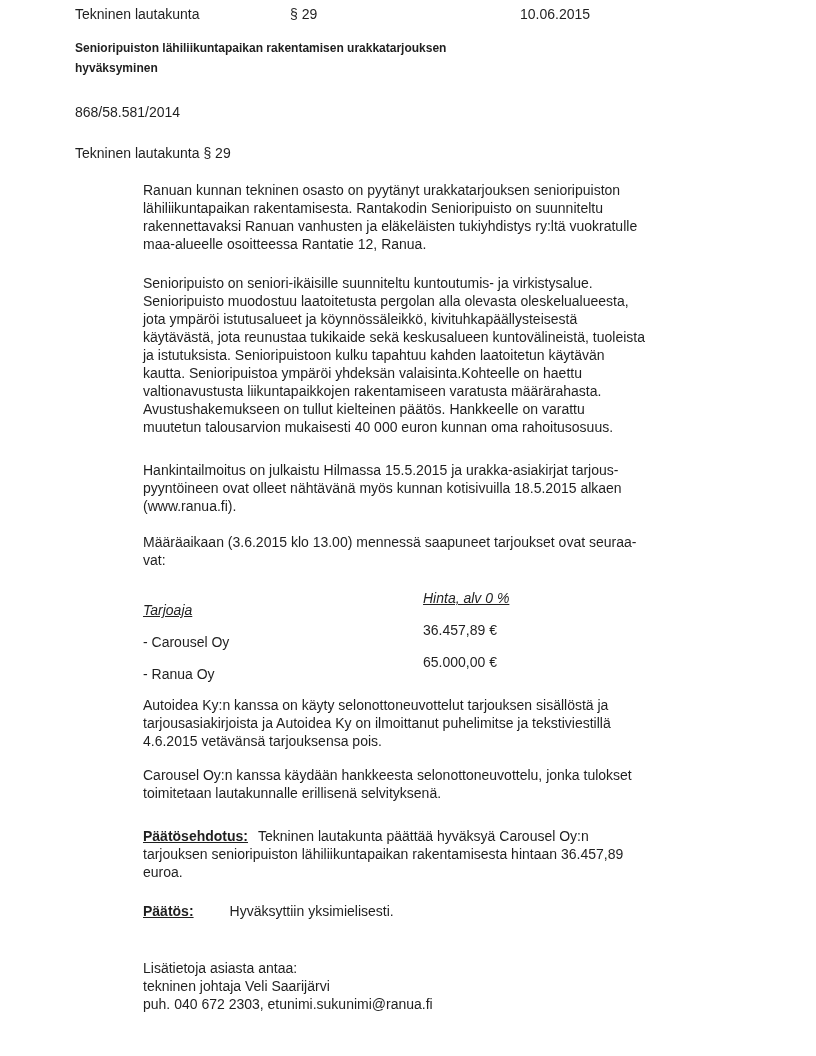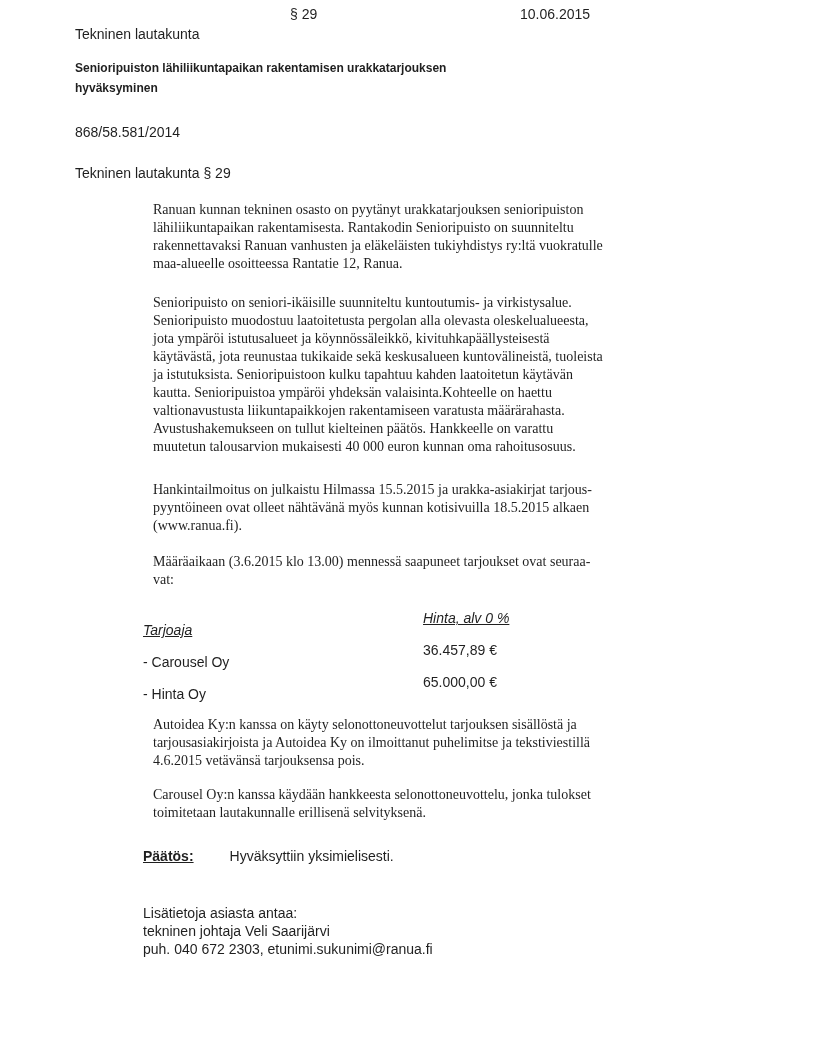--- a/index.html
+++ b/index.html
@@ -11,33 +11,33 @@
     background: #ffffff;
     color: #1f1f1f;
     font-family: "Liberation Sans", "DejaVu Sans", sans-serif;
     font-size: 14px;
     line-height: 18px;
     overflow: hidden;
     box-sizing: border-box;
     padding: 5px 40px 0 75px;
   }
   .doc-header { display: flex; }
-  .doc-header .h-committee { width: 215px; margin-top: 20px; }
+  .doc-header .h-committee { width: 215px; }
   .doc-header .h-section   { width: 230px; }
   .doc-title {
     margin-top: 15px;
     font-size: 12px;
     font-weight: bold;
     line-height: 20px;
     white-space: pre-line;
   }
   .case-number { margin-top: 25px; }
   .subheading  { margin-top: 23px; }
   .indent { margin-left: 68px; margin-top: 19px; width: 575px; }
-  .para { white-space: pre-line; margin: 10px; font-family: Liberation Serif, serif; }
+  .para { white-space: pre-line; margin: 0; }
   .para.p1 { margin-bottom: 21px; }
   .para.p2 { margin-bottom: 25px; }
   .para.p3 { margin-bottom: 18px; }
   .para.p4 { margin-bottom: 19px; }
   .para.p5 { margin-bottom: 16px; }
   .para.p6 { margin-bottom: 25px; }
   .offers-table { margin-bottom: 12px; line-height: 20px; }
   .offer-row { display: flex; }
   .col-bidder { width: 280px; margin-top: 12px; }
   .offer-head .col-bidder, .offer-head .col-price {
@@ -96,32 +96,35 @@
     <div class="offers-table">
       <div class="offer-row offer-head">
         <span class="col-bidder">Tarjoaja</span>
         <span class="col-price">Hinta, alv 0 %</span>
       </div>
       <div class="offer-row">
         <span class="col-bidder">- Carousel Oy</span>
         <span class="col-price">36.457,89 €</span>
       </div>
       <div class="offer-row">
-        <span class="col-bidder">- Hinta Oy</span>
+        <span class="col-bidder">- Ranua Oy</span>
         <span class="col-price">65.000,00 €</span>
       </div>
     </div>
 
     <p class="para p5">Autoidea Ky:n kanssa on käyty selonottoneuvottelut tarjouksen sisällöstä ja
 tarjousasiakirjoista ja Autoidea Ky on ilmoittanut puhelimitse ja tekstiviestillä
 4.6.2015 vetävänsä tarjouksensa pois.</p>
 
     <p class="para p6">Carousel Oy:n kanssa käydään hankkeesta selonottoneuvottelu, jonka tulokset
 toimitetaan lautakunnalle erillisenä selvityksenä.</p>
 
+    <div class="decision-block"><span class="label-bu">Päätösehdotus:</span><span class="decision-text">Tekninen lautakunta päättää hyväksyä Carousel Oy:n
+tarjouksen senioripuiston lähiliikuntapaikan rakentamisesta hintaan 36.457,89
+euroa.</span></div>
 
     <div class="decision-block decision-final"><span class="label-bu">Päätös:</span><span class="decision-value">Hyväksyttiin yksimielisesti.</span></div>
 
     <div class="contact">Lisätietoja asiasta antaa:
 tekninen johtaja Veli Saarijärvi
 puh. 040 672 2303, etunimi.sukunimi@ranua.fi</div>
 
   </div>
 
 </div>

